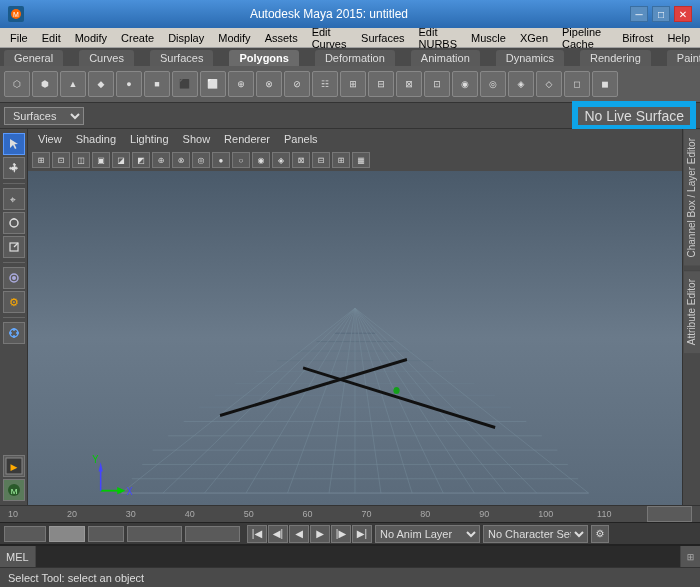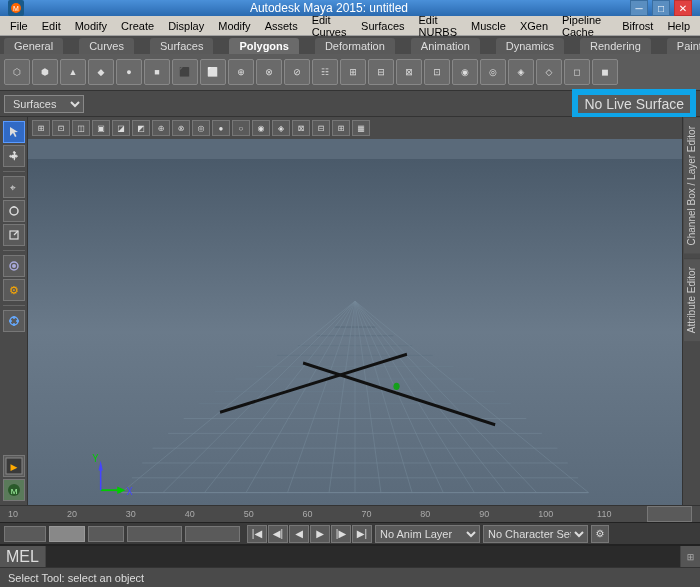--- a/index.html
+++ b/index.html
@@ -1,21 +1,21 @@
 <!DOCTYPE html>
 <html><head>
   <meta charset="utf-8">
   <style>
     * { margin: 0; padding: 0; box-sizing: border-box; }
     body { width: 700px; height: 587px; overflow: hidden; font-family: 'Segoe UI', Tahoma, sans-serif; font-size: 11px; background: #3a3a3a; }
 
     
     #titlebar {
       background: linear-gradient(to bottom, #4a90d9, #2a6ab0);
-      height: 16px;
+      height: 28px;
       display: flex;
       align-items: center;
       justify-content: space-between;
       padding: 0 8px;
       color: white;
       font-size: 12px;
       font-weight: normal;
     }
     #titlebar-title { flex: 1; text-align: center; }
     #titlebar-controls { display: flex; gap: 4px; }
@@ -252,21 +252,21 @@
     #cmdline-area {
       height: 22px;
       background: #3a3a3a;
       display: flex;
       align-items: center;
       border-top: 1px solid #222;
     }
     #mel-label {
       background: #555;
       padding: 2px 6px;
-      font-size: 16px;
+      font-size: 11px;
       color: #ddd;
       height: 100%;
       display: flex; align-items: center;
       border-right: 1px solid #444;
     }
     #mel-field {
       flex: 1;
       height: 100%;
       background: #2a2a2a;
       border: none;
@@ -445,20 +445,28 @@
         <div class="tool-btn" style="width:22px;height:22px;background:#5a7a5a;">
           <svg width="14" height="14" viewBox="0 0 14 14">
               <circle cx="7" cy="7" r="6" fill="#2a5a2a"></circle>
               <text x="7" y="11" text-anchor="middle" font-size="8" fill="#afa">M</text>
             </svg>
         </div>
       </div>
     </div>
 
     <div id="viewport" style="position:relative; display:flex; flex-direction:column;">
+      <div id="viewport-menubar">
+      <span class="vp-menu">View</span>
+          <span class="vp-menu">Shading</span>
+          <span class="vp-menu">Lighting</span>
+          <span class="vp-menu">Show</span>
+          <span class="vp-menu">Renderer</span>
+          <span class="vp-menu">Panels</span>
+        </div>
       <div id="viewport-toolbar">
       <div class="vp-tool-btn">⊞</div>
           <div class="vp-tool-btn">⊡</div>
           <div class="vp-tool-btn">◫</div>
           <div class="vp-tool-btn">▣</div>
           <div class="vp-tool-btn">◪</div>
           <div class="vp-tool-btn">◩</div>
           <div class="vp-tool-btn">⊕</div>
           <div class="vp-tool-btn">⊗</div>
           <div class="vp-tool-btn">◎</div>

